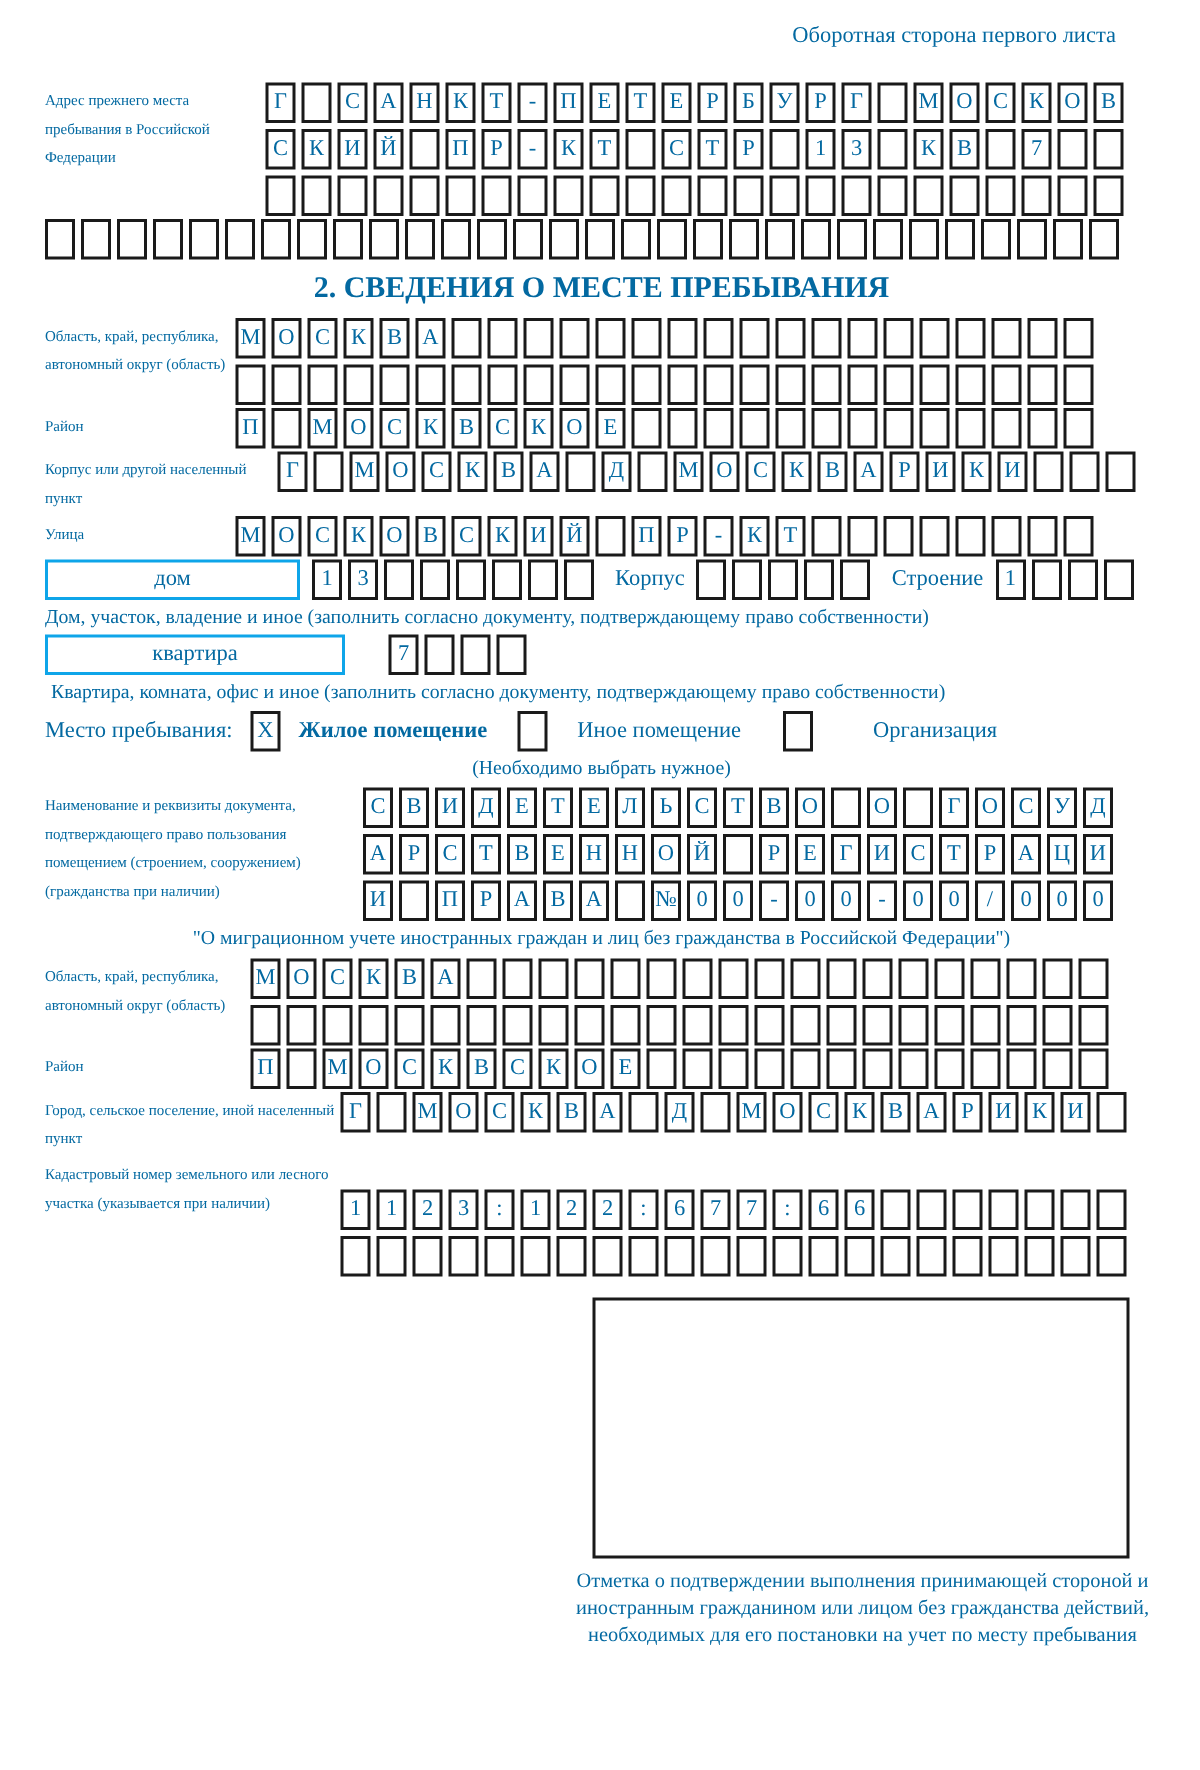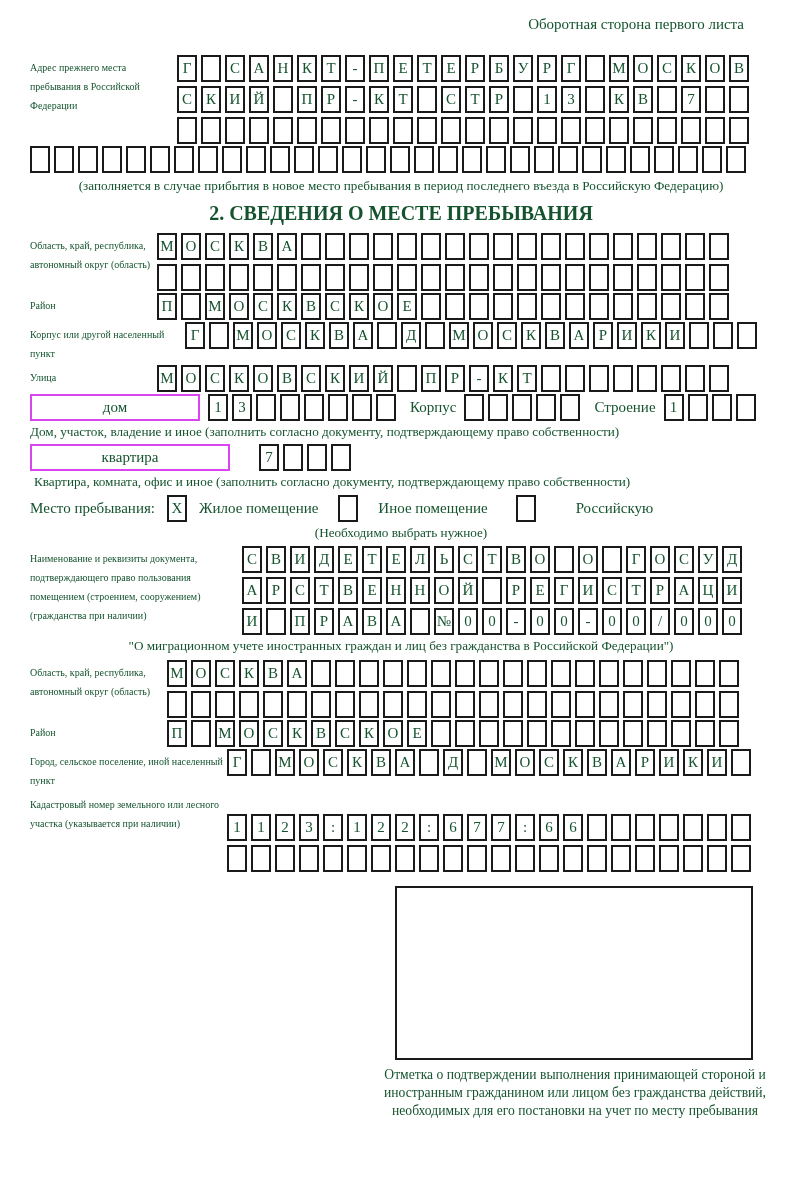--- a/index.html
+++ b/index.html
@@ -1,18 +1,18 @@
 <!DOCTYPE html>
 <html><head>
 <meta charset="utf-8">
 <style>
   * { margin:0; padding:0; box-sizing:border-box; }
   html,body { background:#ffffff; }
   .page {
-    width:800px; height:1180px; background:#fff; color:#14532d;
+    width:800px; height:1180px; background:#fff; color:#0369a1;
     font-family:"Liberation Serif","DejaVu Serif",serif;
     padding:16px 28px 0 30px; overflow:hidden; position:relative;
   }
   .page-header { text-align:right; font-size:15px; padding-right:28px; margin-bottom:22px; }
   .frow { display:flex; align-items:flex-start; margin-bottom:2px; }
   .flabel { font-size:10px; line-height:19px; flex:0 0 auto; padding-top:3px; }
   .w145 { width:147px; } .w125 { width:127px; } .w153 { width:155px; }
   .w135 { width:137px; } .w195 { width:197px; } .w210 { width:212px; }
   .rows  { display:flex; flex-direction:column; gap:4px; }
   .boxes { display:flex; gap:4px; }
@@ -20,27 +20,27 @@
     width:20px; height:27px; border:2px solid #1a1a1a; background:#fff;
     display:inline-flex; align-items:center; justify-content:center;
     font-size:15px; flex:0 0 auto;
   }
   .rowgap { margin-bottom:4px; }
   .note { font-size:13.2px; line-height:17px; }
   .center { text-align:center; }
   .sec-title { text-align:center; font-weight:bold; font-size:20px; margin:8px 0 8px 0; }
   .sub-title { text-align:center; font-weight:bold; font-size:15px; margin:10px 0 8px 0; }
   .widebox {
-    height:27px; border:2px solid #d946ef; display:inline-flex;
+    height:27px; border:2px solid #0ea5e9; display:inline-flex;
     align-items:center; justify-content:center; font-size:15px; flex:0 0 auto;
   }
   .wb170 { width:170px; } .wb200 { width:200px; }
   .inline-label { font-size:15px; line-height:27px; white-space:nowrap; }
   .mr8 { margin-right:8px; } .mr12 { margin-right:12px; } .mr14 { margin-right:14px; }
-  .mr20 { margin-right:20px; } .mr28 { margin-right:28px; } .mr40 { margin-right:40px; }
+  .mr20 { margin-right:20px;font-weight:bold; } .mr28 { margin-right:28px; } .mr40 { margin-right:40px; }
   .mt22 { margin-top:22px; }
   .stamp-box { width:358px; height:174px; border:2px solid #1a1a1a; margin-left:365px; margin-top:14px; }
   .stamp-caption { width:430px; margin-left:330px; margin-top:6px; text-align:center; font-size:13.6px; line-height:18px; }
   .notes-block { margin:2px 0 6px 0; }
 </style>
 </head>
 <body>
 
 <div class="page">
 
@@ -154,21 +154,20 @@
       <span class="cell"></span>
       <span class="cell"></span>
       <span class="cell"></span>
       <span class="cell"></span>
       <span class="cell"></span>
       <span class="cell"></span>
       <span class="cell"></span>
       <span class="cell"></span>
       <span class="cell"></span>
     </div>
-  <div class="note center">(заполняется в случае прибытия в новое место пребывания в период последнего въезда в Российскую Федерацию)</div>
 
   <div class="sec-title">2. СВЕДЕНИЯ О МЕСТЕ ПРЕБЫВАНИЯ</div>
 
   <div class="frow">
     <div class="flabel w125">Область, край, республика, автономный округ (область)</div>
     <div class="rows">
       <div class="boxes">
           <span class="cell">М</span>
           <span class="cell">О</span>
           <span class="cell">С</span>
@@ -354,21 +353,21 @@
   </div>
   <div class="note" style="margin-left:4px;">Квартира, комната, офис и иное (заполнить согласно документу, подтверждающему право собственности)</div>
 
   <div class="frow" style="margin-top:5px;">
     <div class="inline-label mr12">Место пребывания:</div>
     <span class="cell mr12">X</span>
     <div class="inline-label mr20">Жилое помещение</div>
     <span class="cell mr20"></span>
     <div class="inline-label mr28">Иное помещение</div>
     <span class="cell mr40"></span>
-    <div class="inline-label">Российскую</div>
+    <div class="inline-label">Организация</div>
   </div>
   <div class="note center">(Необходимо выбрать нужное)</div>
 
   <div class="frow" style="margin-top:5px;">
     <div class="flabel w210">Наименование и реквизиты документа, подтверждающего право пользования помещением (строением, сооружением) (гражданства при наличии)</div>
     <div class="rows">
       <div class="boxes">
           <span class="cell">С</span>
           <span class="cell">В</span>
           <span class="cell">И</span>

